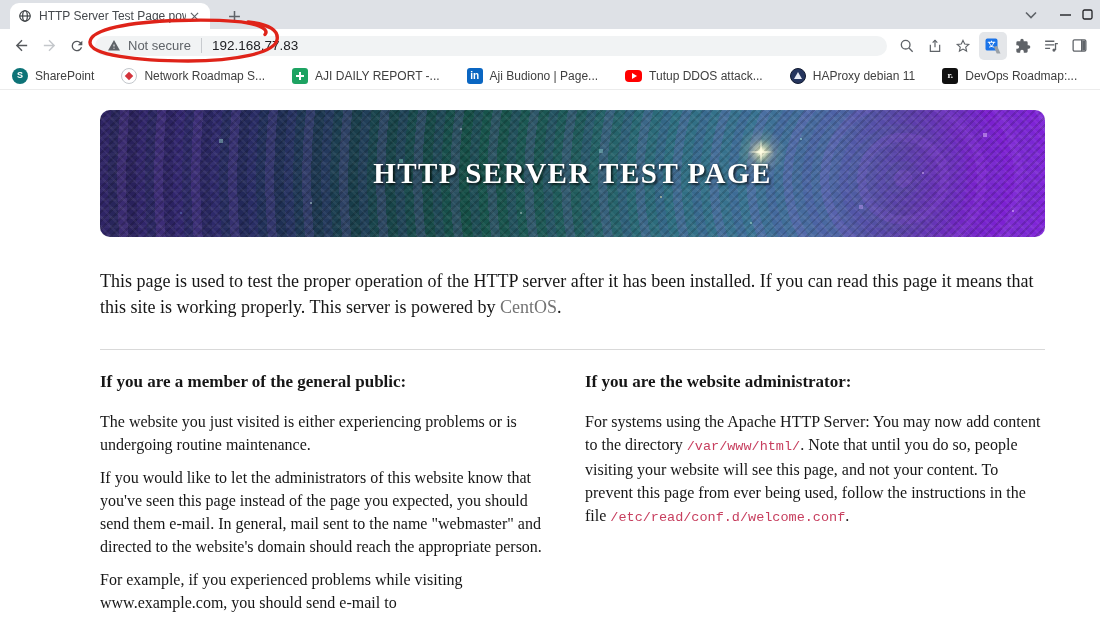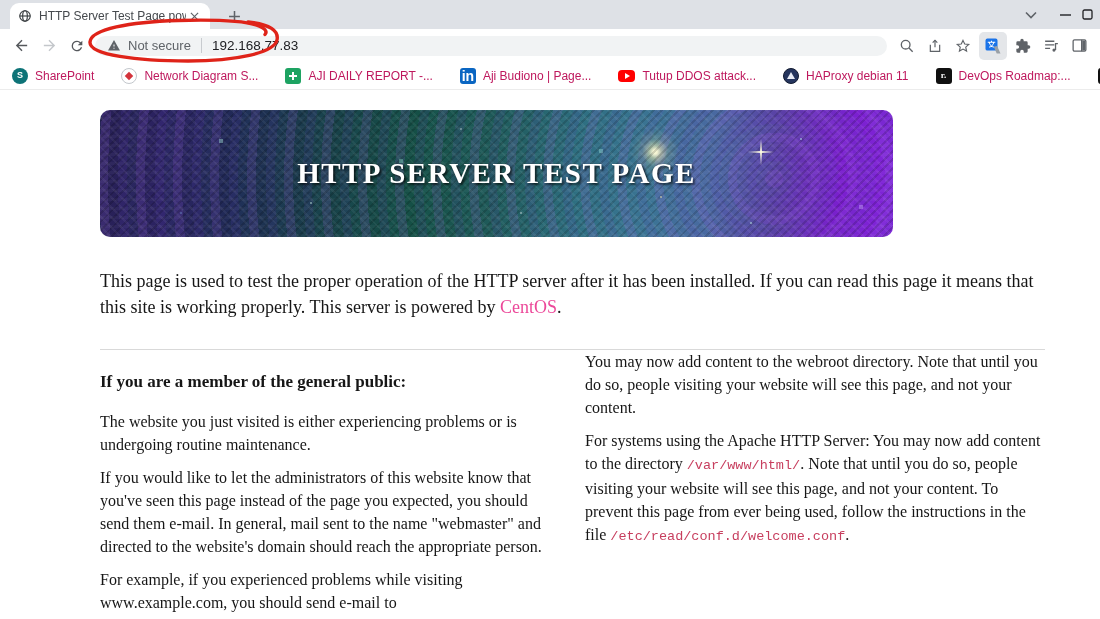--- a/index.html
+++ b/index.html
@@ -30,46 +30,46 @@
   .ob-sec { font-size:13px; color:#5f6368; margin-left:7px; white-space:nowrap; }
   .ob-div { width:1px; height:15px; background:#c8cbcf; margin:0 10px; }
   .ob-url { font-size:13.5px; color:#202124; white-space:nowrap; }
   .translate-wrap { width:28px; height:28px; background:#e4e6e9; border-radius:5px;
                     display:flex; align-items:center; justify-content:center; flex:0 0 auto; margin:0 2px; }
 
   
   .bookmarks { height:28px; background:#fff; display:flex; align-items:center;
                padding:0 12px; gap:27px; border-bottom:1px solid #ececec; }
   .bm { display:flex; align-items:center; gap:7px; flex:0 0 auto; }
-  .bml { font-size:12px; color:#be185d; white-space:nowrap; }
+  .bml { font-size:12px; color:#404040; white-space:nowrap; }
   .bmi { width:16px; height:16px; display:flex; align-items:center; justify-content:center;
          position:relative; flex:0 0 auto; }
   .bmi i { font-style:normal; font-weight:bold; color:#fff; line-height:1; }
   .bmi-sp { background:#0d7377; border-radius:50%; } .bmi-sp i { font-size:9px; }
   .bmi-dia { background:#fff; border:1px solid #c3c7cc; border-radius:50%; }
   .bmi-dia::after { content:""; width:6px; height:6px; background:#d3333b; transform:rotate(45deg); }
   .bmi-sheets { background:#1da362; border-radius:3px; }
   .bmi-sheets::after { content:""; width:8px; height:8px;
       background:linear-gradient(#fff,#fff) center/8px 2px no-repeat,
                  linear-gradient(#fff,#fff) center/2px 8px no-repeat; }
-  .bmi-li { background:#0a66c2; border-radius:3px; } .bmi-li i { font-size:14px; }
+  .bmi-li { background:#0a66c2; border-radius:3px; } .bmi-li i { font-size:10px; }
   .bmi-yt { background:#f00; border-radius:4px; width:17px; height:12px; }
   .bmi-yt::after { content:""; border-left:5px solid #fff; border-top:3.5px solid transparent;
                    border-bottom:3.5px solid transparent; margin-left:1px; }
   .bmi-ha { background:#25355e; border-radius:50%; border:1px solid #111a30; }
   .bmi-ha::after { content:""; border-bottom:7px solid #e8ecf5; border-left:4px solid transparent;
                    border-right:4px solid transparent; }
   .bmi-rm { background:#101010; border-radius:3px; } .bmi-rm i { font-size:9px; font-family:"Liberation Serif",serif; }
 
   
   .annotation { position:absolute; left:78px; top:0; z-index:30; pointer-events:none; }
 
   
   .content { padding:0 55px 0 100px; font-family:"Liberation Serif", serif; color:#161616; }
-  .banner { position:relative; margin-top:20px; width:793px; height:127px; border-radius:10px;
+  .banner { position:relative; margin-top:20px; width:945px; height:127px; border-radius:10px;
             overflow:hidden;
             background:
               radial-gradient(circle at 70% 33%, rgba(255,252,215,.95) 0 2px, rgba(250,242,175,.55) 6px, rgba(235,228,150,.16) 13px, transparent 24px),
               repeating-radial-gradient(circle at 85% 54%, rgba(145,95,225,.17) 0 9px, rgba(45,130,145,.05) 9px 18px, rgba(95,65,195,.13) 18px 27px, transparent 27px 37px),
               linear-gradient(94deg, #272055 0%, #2c2363 9%, #202a56 17%, #183f49 28%, #155046 40%, #1f5a5a 50%, #2e6e80 60%, #3b7494 69%, #4b67a2 77%, #5b3fa6 85%, #7a1fce 93%, #8025d9 100%);
   }
   .banner::before { content:""; position:absolute; inset:0;
       background:
         repeating-linear-gradient(45deg, rgba(255,255,255,.05) 0 2px, transparent 2px 7px),
         repeating-linear-gradient(-45deg, rgba(0,0,0,.14) 0 2px, transparent 2px 6px),
@@ -86,21 +86,21 @@
   .star { position:absolute; left:648px; top:29px; width:26px; height:26px; }
   .star::before { content:""; position:absolute; left:12px; top:0; width:2px; height:26px;
       background:linear-gradient(rgba(255,250,200,0), rgba(255,252,225,.95), rgba(255,250,200,0)); }
   .star::after { content:""; position:absolute; top:12px; left:0; height:2px; width:26px;
       background:linear-gradient(90deg, rgba(255,250,200,0), rgba(255,252,225,.95), rgba(255,250,200,0)); }
   .banner h1 { position:absolute; inset:0; display:flex; align-items:center; justify-content:center;
       color:#fff; font-size:29px; font-weight:bold; letter-spacing:1.5px;
       text-shadow:2px 2px 2px rgba(0,0,0,.55), 0 0 3px rgba(0,0,0,.35); }
 
   .intro { margin-top:31px; font-size:18px; line-height:26px; }
-  .intro a { color:#ec4899; text-decoration:none; }
+  .intro a { color:#737373; text-decoration:none; }
   .content hr { border:none; border-top:1px solid #d9d9d9; margin-top:29px; }
   .cols { display:flex; gap:25px; }
   .col { flex:1; min-width:0; }
   .col h2 { font-size:17px; margin:22px 0 18px; }
   .col p { font-size:16px; line-height:23px; margin:0 0 10px; }
   .col code { font-family:"Liberation Mono", monospace; font-size:13.5px; color:#c73e5e; }
 
   svg { display:block; }
 </style>
 </head>
@@ -224,21 +224,21 @@
 
   <div class="bookmarks">
     <div class="bm">
       <span class="bmi bmi-sp">
           <i>S</i>
         </span>
       <span class="bml">SharePoint</span>
     </div>
     <div class="bm">
       <span class="bmi bmi-dia"></span>
-      <span class="bml">Network Diagram S...</span>
+      <span class="bml">Network Roadmap S...</span>
     </div>
     <div class="bm">
       <span class="bmi bmi-sheets"></span>
       <span class="bml">AJI DAILY REPORT -...</span>
     </div>
     <div class="bm">
       <span class="bmi bmi-li">
           <i>in</i>
         </span>
       <span class="bml">Aji Budiono | Page...</span>
@@ -281,20 +281,20 @@
     <hr>
 
     <div class="cols">
       <div class="col">
         <h2>If you are a member of the general public:</h2>
         <p>The website you just visited is either experiencing problems or is undergoing routine maintenance.</p>
         <p>If you would like to let the administrators of this website know that you've seen this page instead of the page you expected, you should send them e-mail. In general, mail sent to the name "webmaster" and directed to the website's domain should reach the appropriate person.</p>
         <p>For example, if you experienced problems while visiting www.example.com, you should send e-mail to "webmaster@example.com".</p>
       </div>
       <div class="col">
-        <p>You may now add content to the webroot directory. Note that until you do so, people visiting your website will see this page, and not your content.</p>
+        <h2>If you are the website administrator:</h2>
         <p><span>For systems using the Apache HTTP Server: You may now add content to the directory </span><code>/var/www/html/</code><span>. Note that until you do so, people visiting your website will see this page, and not your content. To prevent this page from ever being used, follow the instructions in the file </span><code>/etc/read/conf.d/welcome.conf</code><span>.</span></p>
 
       </div>
     </div>
   </div>
 
 </div>
 
 </body></html>

